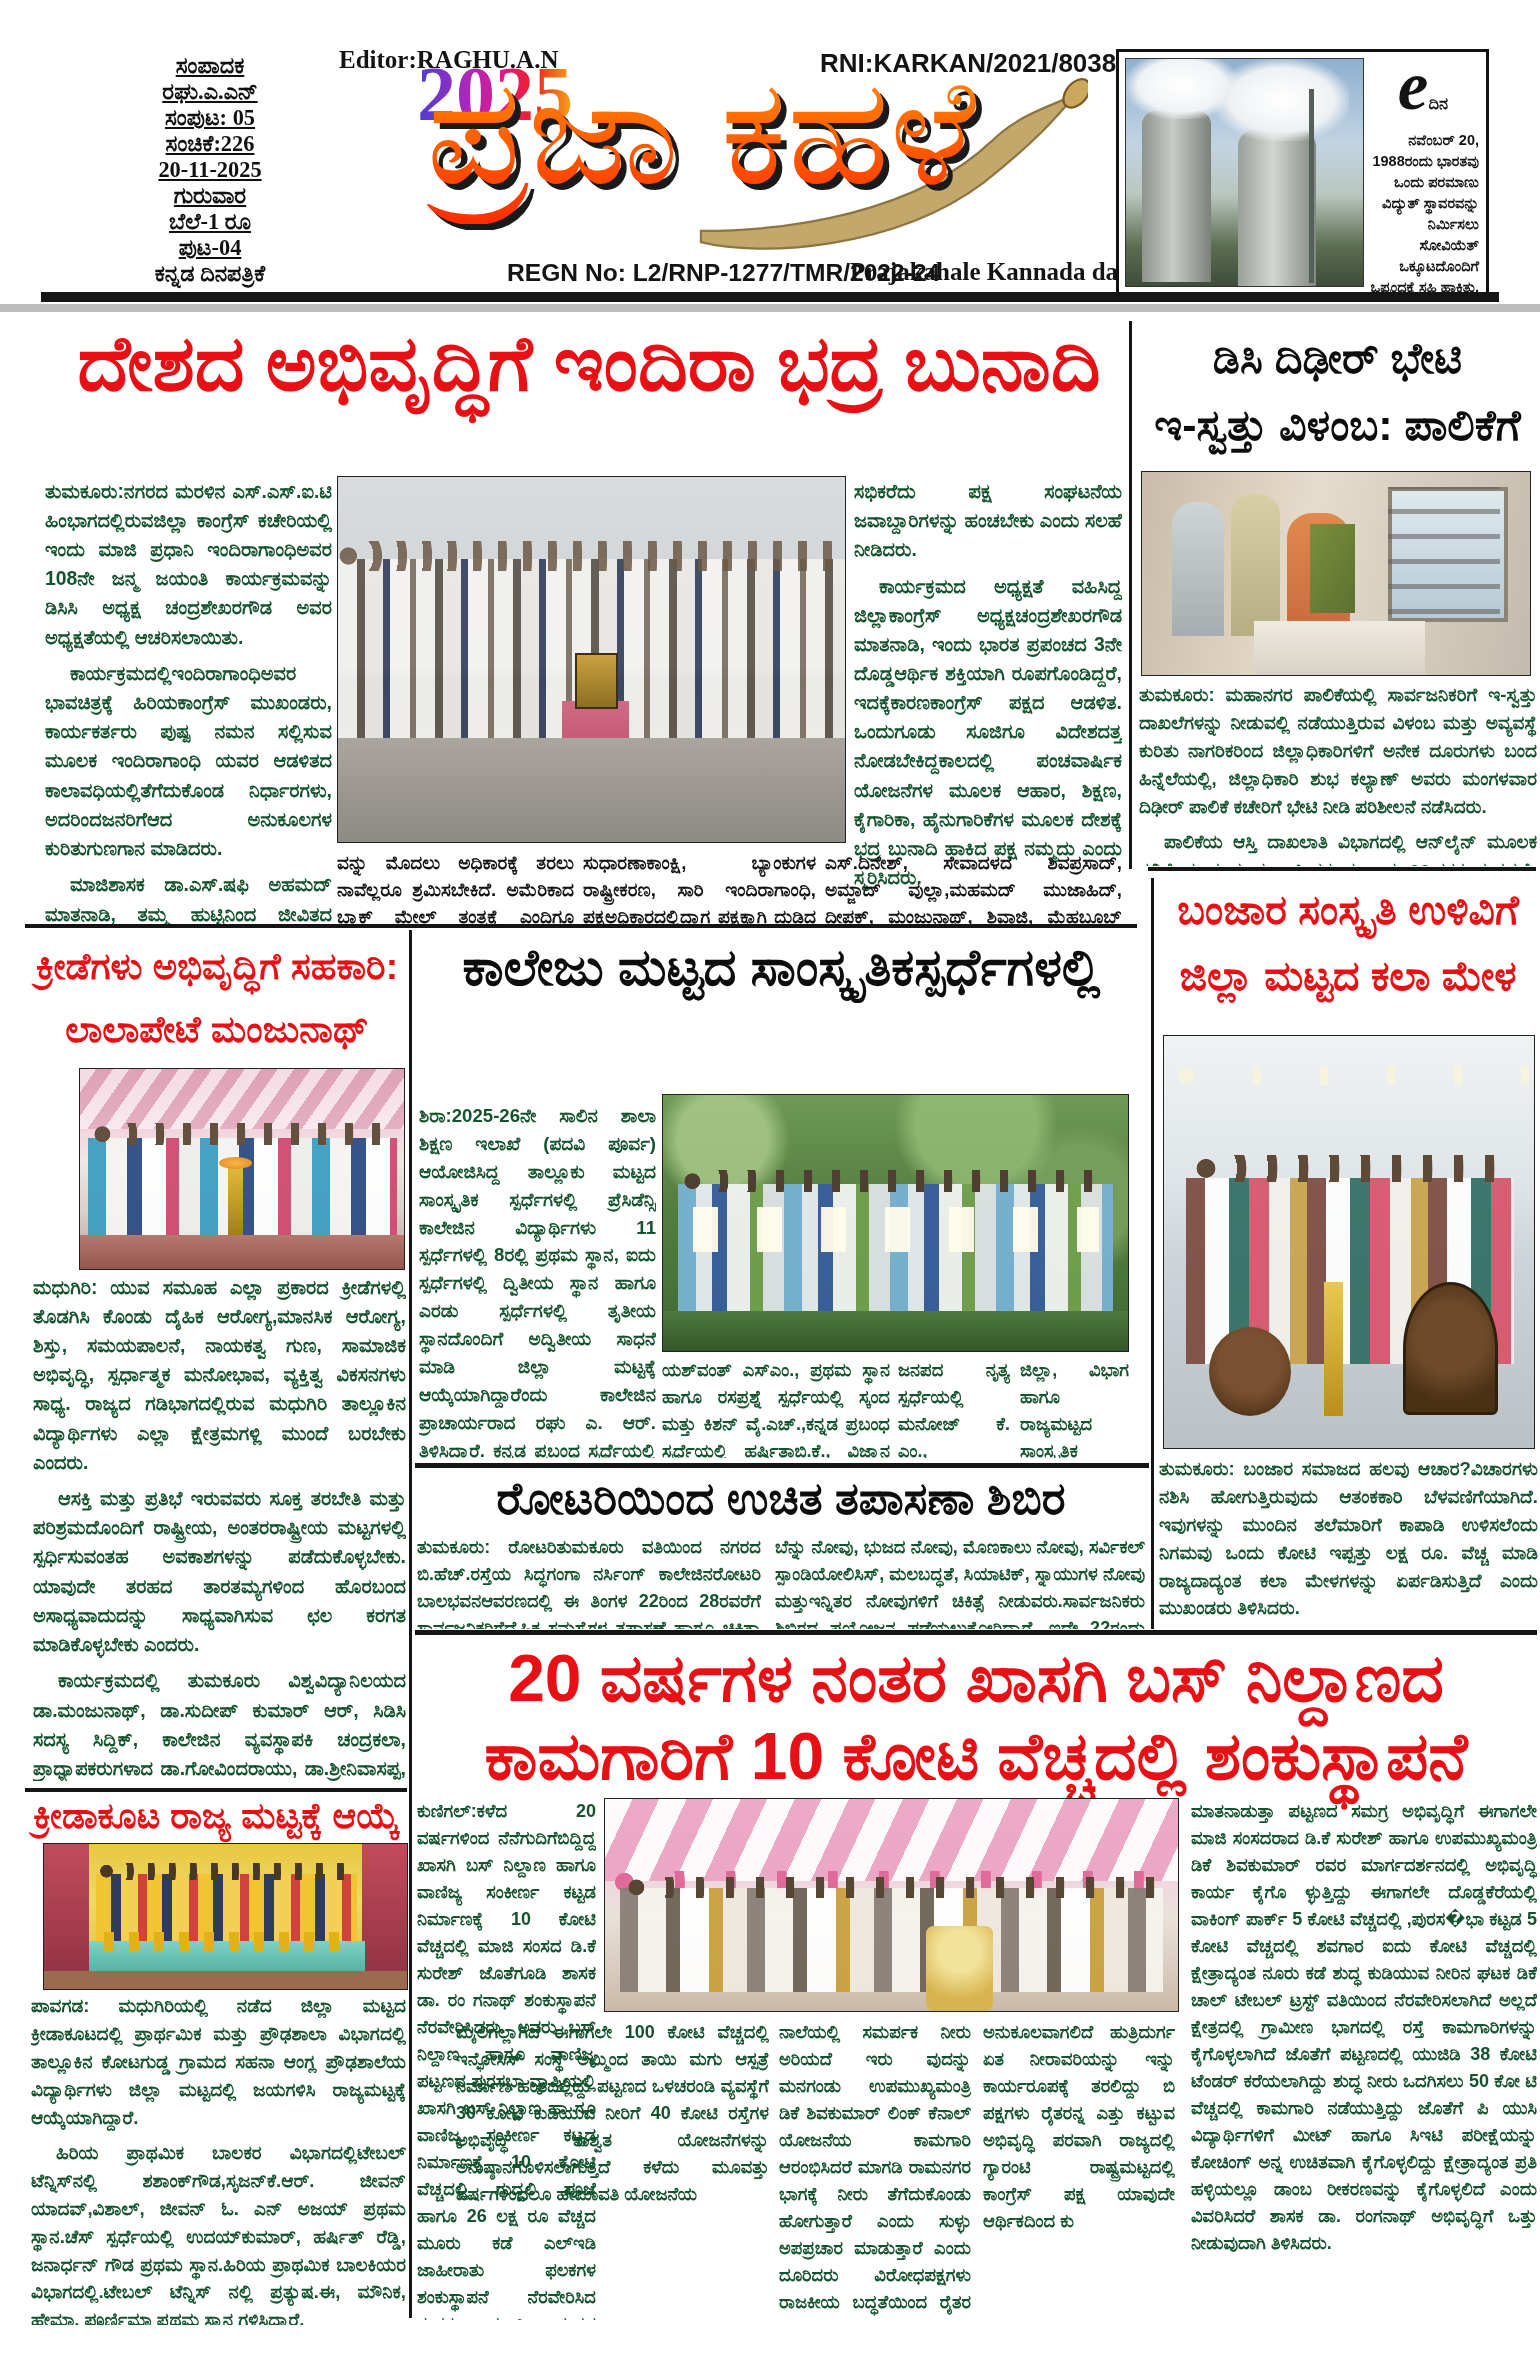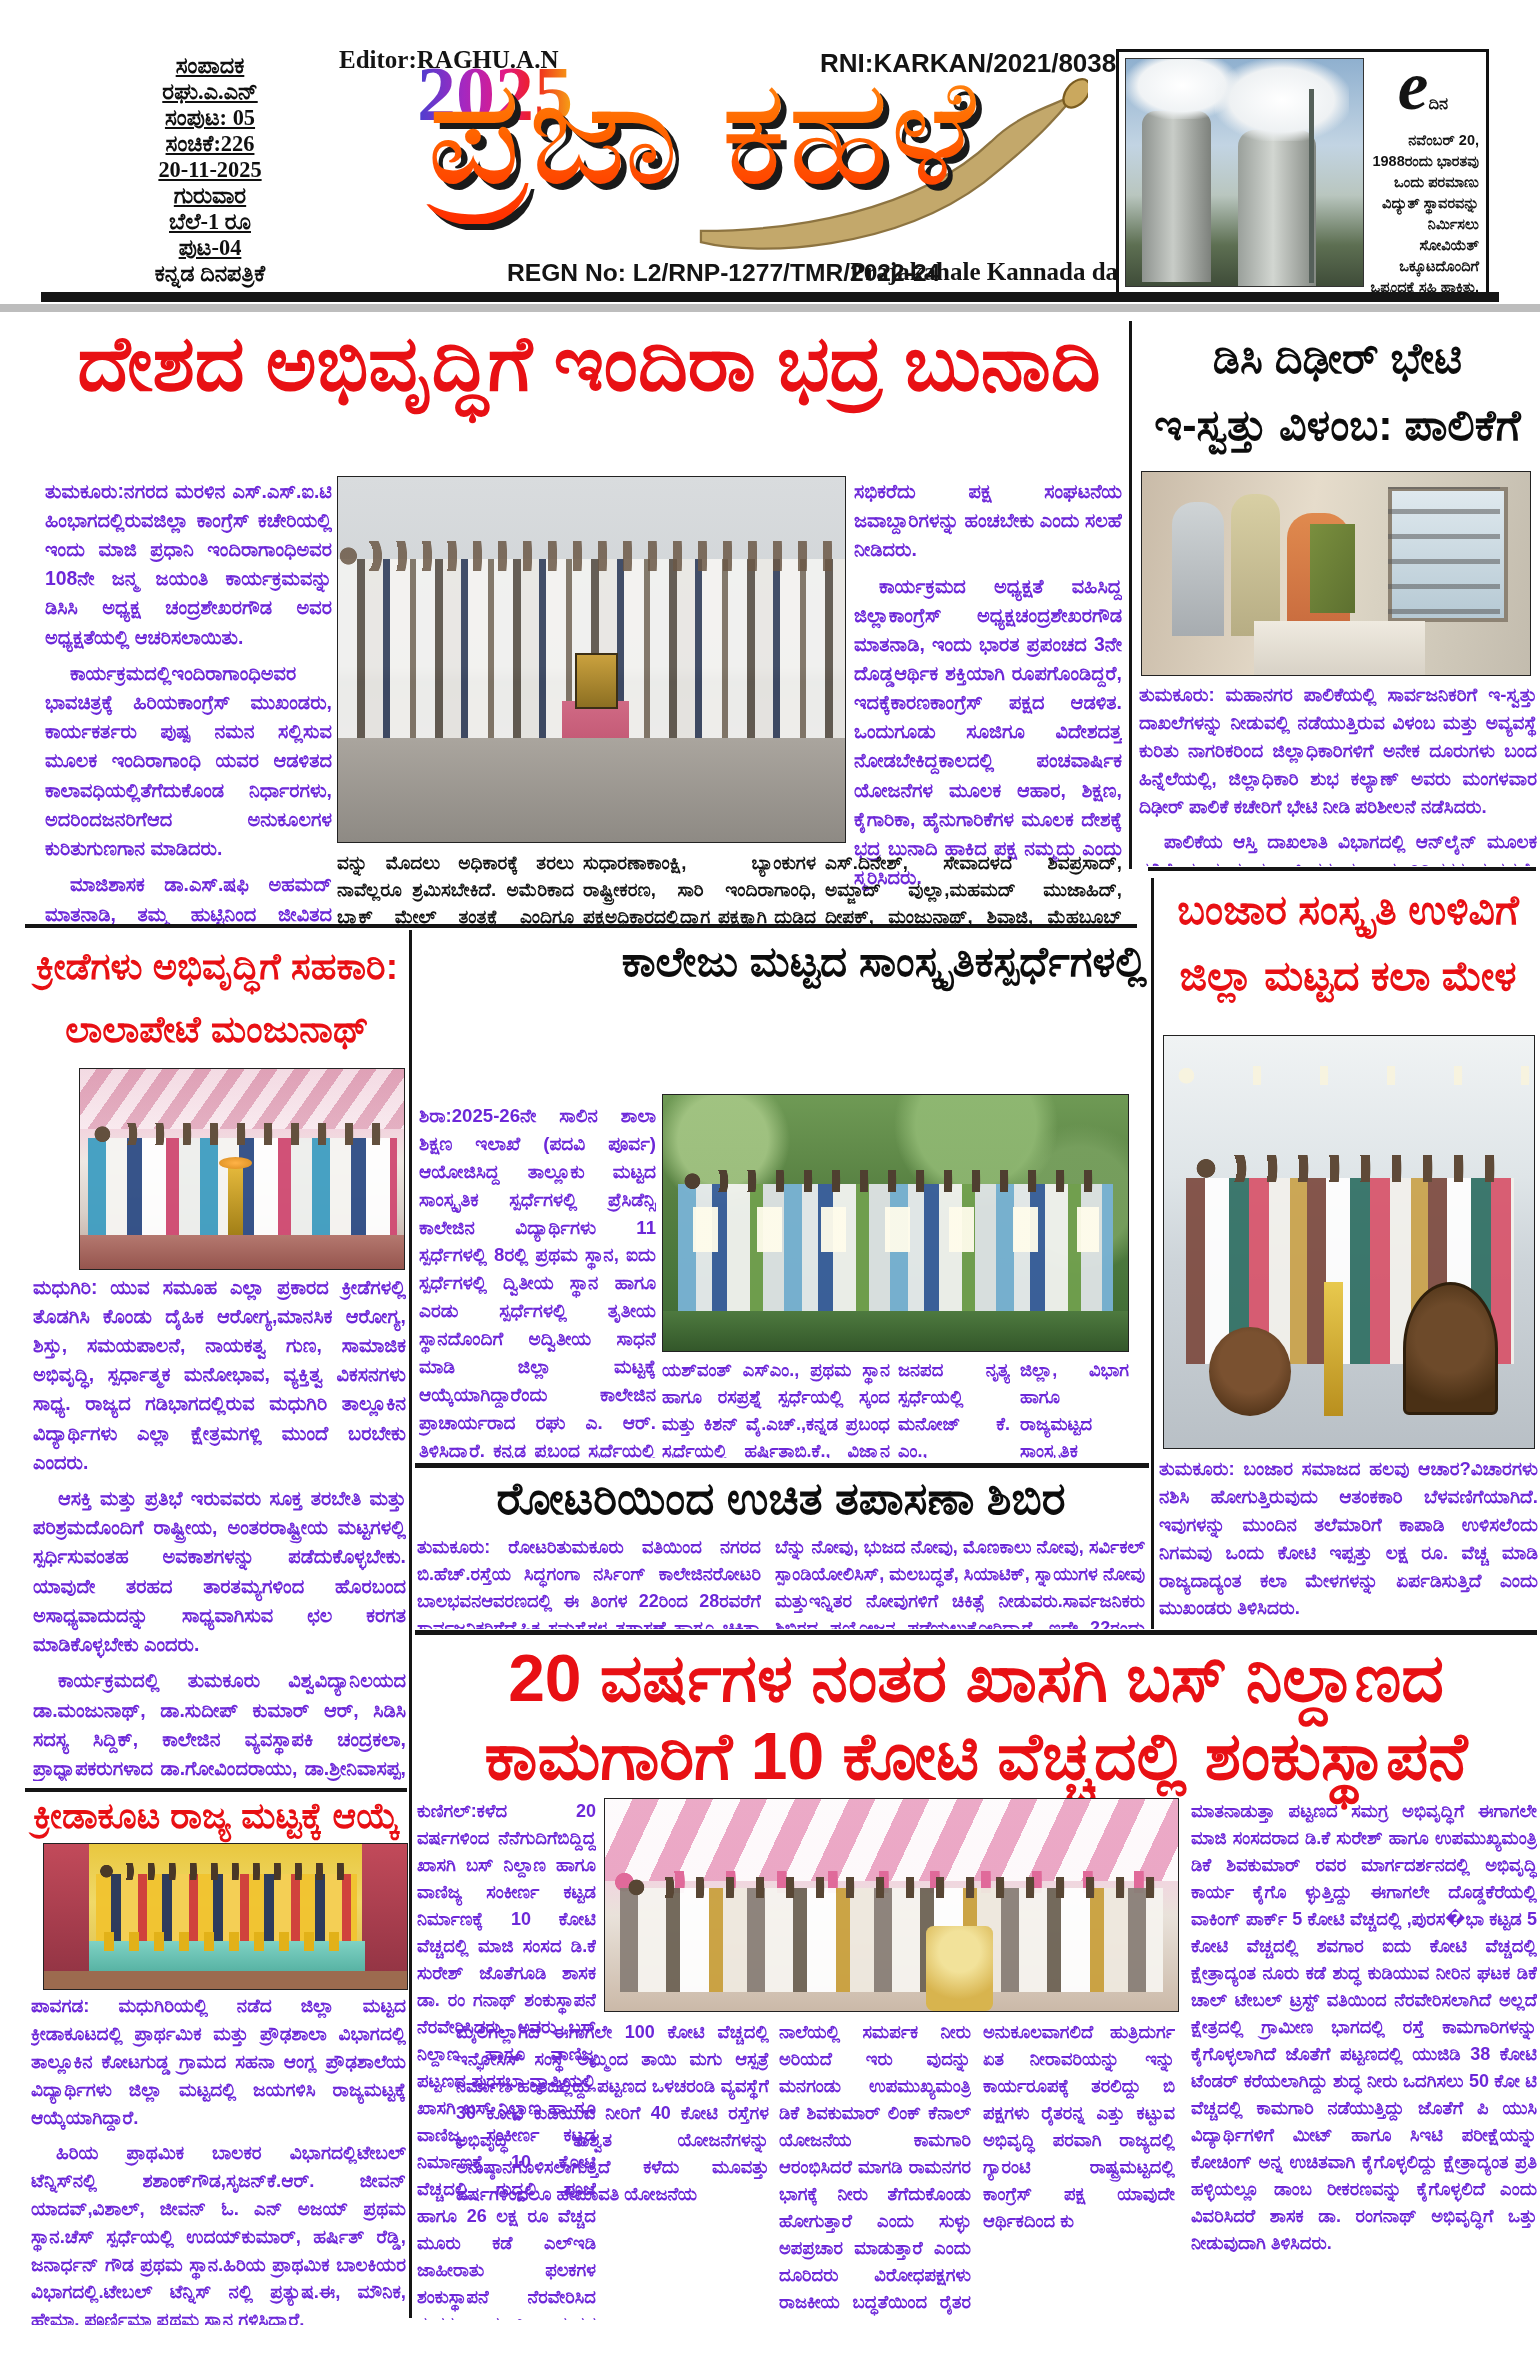--- a/index.html
+++ b/index.html
@@ -1,20 +1,20 @@
 <!DOCTYPE html>
 <html style="font-size:12px"><head>
 <meta charset="utf-8">
 <style>
   html,body{margin:0;padding:0;background:#e8e8e8;}
   .page{position:relative;width:1541px;height:2377px;background:#ffffff;margin:0 auto;
         font-family:"Liberation Sans","DejaVu Sans",sans-serif;color:#141414;overflow:hidden;}
   .abs{position:absolute;}
   .serif{font-family:"Liberation Serif","DejaVu Serif",serif;}
-  .bodytext{font-size:19.4px;line-height:1.5;text-align:justify;font-weight:600;color:#6d28d9;overflow:hidden;}
+  .bodytext{font-size:19.4px;line-height:1.5;text-align:justify;font-weight:600;color:#14532d;overflow:hidden;}
   .bodytext p{margin:0 0 7.5px 0;text-indent:25px;}
   .bodytext p:first-child{text-indent:0;}
   .headline-red{color:#e81014;font-weight:900;text-align:center;}
   .headline-black{color:#0d0d0d;font-weight:900;text-align:center;}
   .hrule{background:#151515;}
   .vrule{background:#151515;}
   .photo{overflow:hidden;border:0.7px solid #222;}
   .photo>div{position:absolute;}
   .info-line{display:block;text-align:center;font-weight:700;text-decoration:underline;
              font-size:22.4px;line-height:26px;color:#101010;}
@@ -158,21 +158,21 @@
     <div style="left:139px;top:88px;width:33px;height:12px;background:radial-gradient(ellipse,#ffb347,#d98b1d);border-radius:50%;"></div>
     <div style="left:0;top:166px;width:324px;height:34px;background:linear-gradient(#b4786f,#96554e);"></div>
   </div>
 
   <div class="abs bodytext" style="left:33px;top:1273px;width:373px;height:508px;">
     <p>ಮಧುಗಿರಿ: ಯುವ ಸಮೂಹ ಎಲ್ಲಾ ಪ್ರಕಾರದ ಕ್ರೀಡೆಗಳಲ್ಲಿ ತೊಡಗಿಸಿ ಕೊಂಡು ದೈಹಿಕ ಆರೋಗ್ಯ,ಮಾನಸಿಕ ಆರೋಗ್ಯ, ಶಿಸ್ತು, ಸಮಯಪಾಲನೆ, ನಾಯಕತ್ವ ಗುಣ, ಸಾಮಾಜಿಕ ಅಭಿವೃದ್ಧಿ, ಸ್ಪರ್ಧಾತ್ಮಕ ಮನೋಭಾವ, ವ್ಯಕ್ತಿತ್ವ ವಿಕಸನಗಳು ಸಾಧ್ಯ. ರಾಜ್ಯದ ಗಡಿಭಾಗದಲ್ಲಿರುವ ಮಧುಗಿರಿ ತಾಲ್ಲೂಕಿನ ವಿದ್ಯಾರ್ಥಿಗಳು ಎಲ್ಲಾ ಕ್ಷೇತ್ರಮಗಳ್ಲಿ ಮುಂದೆ ಬರಬೇಕು ಎಂದರು.</p>
     <p>ಆಸಕ್ತಿ ಮತ್ತು ಪ್ರತಿಭೆ ಇರುವವರು ಸೂಕ್ತ ತರಬೇತಿ ಮತ್ತು ಪರಿಶ್ರಮದೊಂದಿಗೆ ರಾಷ್ಟ್ರೀಯ, ಅಂತರರಾಷ್ಟ್ರೀಯ ಮಟ್ಟಗಳಲ್ಲಿ ಸ್ಪರ್ಧಿಸುವಂತಹ ಅವಕಾಶಗಳನ್ನು ಪಡೆದುಕೊಳ್ಳಬೇಕು. ಯಾವುದೇ ತರಹದ ತಾರತಮ್ಯಗಳಿಂದ ಹೊರಬಂದ ಅಸಾಧ್ಯವಾದುದನ್ನು ಸಾಧ್ಯವಾಗಿಸುವ ಛಲ ಕರಗತ ಮಾಡಿಕೊಳ್ಳಬೇಕು ಎಂದರು.</p>
     <p>ಕಾರ್ಯಕ್ರಮದಲ್ಲಿ ತುಮಕೂರು ವಿಶ್ವವಿದ್ಯಾನಿಲಯದ ಡಾ.ಮಂಜುನಾಥ್, ಡಾ.ಸುದೀಪ್ ಕುಮಾರ್ ಆರ್, ಸಿಡಿಸಿ ಸದಸ್ಯ ಸಿದ್ದಿಕ್, ಕಾಲೇಜಿನ ವ್ಯವಸ್ಥಾಪಕಿ ಚಂದ್ರಕಲಾ, ಪ್ರಾಧ್ಯಾಪಕರುಗಳಾದ ಡಾ.ಗೋವಿಂದರಾಯು, ಡಾ.ಶ್ರೀನಿವಾಸಪ್ಪ, ಡಾ.ವಿಜಯಲಕ್ಷ್ಮಿ, ಡಾ.ಲೀಲಾವತಿ, ರಾಮಮೂರ್ತಿ, ನಟರಾಜು ಮುಂತಾದವರು ಹಾಜರಿದ್ದರು.</p>
   </div>
 
-  <div class="abs headline-black" style="left:416px;top:933px;width:731px;font-size:42px;line-height:1.38;text-align:right;">
+  <div class="abs headline-black" style="left:416px;top:933px;width:731px;font-size:51px;line-height:1.38;text-align:center;">
     <div>ಕಾಲೇಜು ಮಟ್ಟದ ಸಾಂಸ್ಕೃತಿಕಸ್ಪರ್ಧೆಗಳಲ್ಲಿ</div>
   </div>
 
   <div class="abs bodytext" style="left:419px;top:1102px;width:237px;height:356px;font-size:18.6px;">ಶಿರಾ:2025-26ನೇ ಸಾಲಿನ ಶಾಲಾ  ಶಿಕ್ಷಣ ಇಲಾಖೆ (ಪದವಿ ಪೂರ್ವ) ಆಯೋಜಿಸಿದ್ದ ತಾಲ್ಲೂಕು ಮಟ್ಟದ ಸಾಂಸ್ಕೃತಿಕ ಸ್ಪರ್ಧೆಗಳಲ್ಲಿ ಪ್ರೆಸಿಡೆನ್ಸಿ ಕಾಲೇಜಿನ ವಿದ್ಯಾರ್ಥಿಗಳು 11 ಸ್ಪರ್ಧೆಗಳಲ್ಲಿ  8ರಲ್ಲಿ ಪ್ರಥಮ ಸ್ಥಾನ, ಐದು ಸ್ಪರ್ಧೆಗಳಲ್ಲಿ ದ್ವಿತೀಯ ಸ್ಥಾನ ಹಾಗೂ ಎರಡು ಸ್ಪರ್ಧೆಗಳಲ್ಲಿ ತೃತೀಯ ಸ್ಥಾನದೊಂದಿಗೆ ಅದ್ವಿತೀಯ ಸಾಧನೆ ಮಾಡಿ ಜಿಲ್ಲಾ ಮಟ್ಟಕ್ಕೆ ಆಯ್ಕೆಯಾಗಿದ್ದಾರೆಂದು ಕಾಲೇಜಿನ ಪ್ರಾಚಾರ್ಯರಾದ ರಘು ಎ. ಆರ್. ತಿಳಿಸಿದ್ದಾರೆ. ಕನ್ನಡ ಪ್ರಬಂಧ ಸ್ಪರ್ಧೆಯಲ್ಲಿ ಹರ್ಷಿತಾ ಬಿ. ಕೆ., ಮಲಿಕ್ ರೆಹಾನ್ ಬಿ. ಎಂ., ಕನ್ನಡ ಚರ್ಚಾಸ್ಪರ್ಧೆಯಲ್ಲಿ  ಕುಮಾರಿ ಶಿವಶರಣ್, ಆಂಗ್ಲ ಚರ್ಚಾಸ್ಪರ್ಧೆಯಲ್ಲಿ ಸಂಜಯ್ ಗೌಡ, ಜೀವಿತಾ ಎಸ್. ಎಸ್., ಆಂಗ್ಲ ಪ್ರಬಂಧಸ್ಪರ್ಧೆಯಲ್ಲಿ ಸಹನಾ ಕೆ., ವಿಜ್ಞಾನ ಮಾದರಿ ಸ್ಪರ್ಧೆಯಲ್ಲಿ ಕೌಶಲ್.,</div>
 
   <div class="photo abs" style="left:662px;top:1094px;width:465px;height:256px;background:linear-gradient(180deg,#6f9a55 0%,#567f41 40%,#49763c 70%,#3c6632 100%);">
     <div style="left:0;top:0;width:465px;height:256px;background:radial-gradient(circle at 60px 45px,rgba(173,205,140,.8) 0 45px,rgba(0,0,0,0) 67px),radial-gradient(circle at 313px 30px,rgba(150,190,120,.8) 0 60px,rgba(0,0,0,0) 82px),radial-gradient(circle at 417px 104px,rgba(120,160,95,.9) 0 52px,rgba(0,0,0,0) 75px);"></div>
     <div style="left:15px;top:89px;width:435px;height:127px;filter:blur(0.7px);background:repeating-linear-gradient(90deg,#79b3d6 0 18px,#e8ecef 18px 34px,#3a5f9e 34px 49px,#f3f4f1 49px 72px,#71a04e 72px 85px,#dfe4e6 85px 106px);opacity:.95;"></div>
     <div style="left:19.4px;top:75px;width:426px;height:22.4px;background:repeating-radial-gradient(circle at 10.4px 11.2px,#4f3f30 0 7.5px,rgba(0,0,0,0) 8.2px 28px);"></div>
     <div style="left:30px;top:112px;width:406px;height:45px;background:repeating-linear-gradient(90deg,rgba(255,252,235,.95) 0 25px,rgba(0,0,0,0) 25px 64px);"></div>

